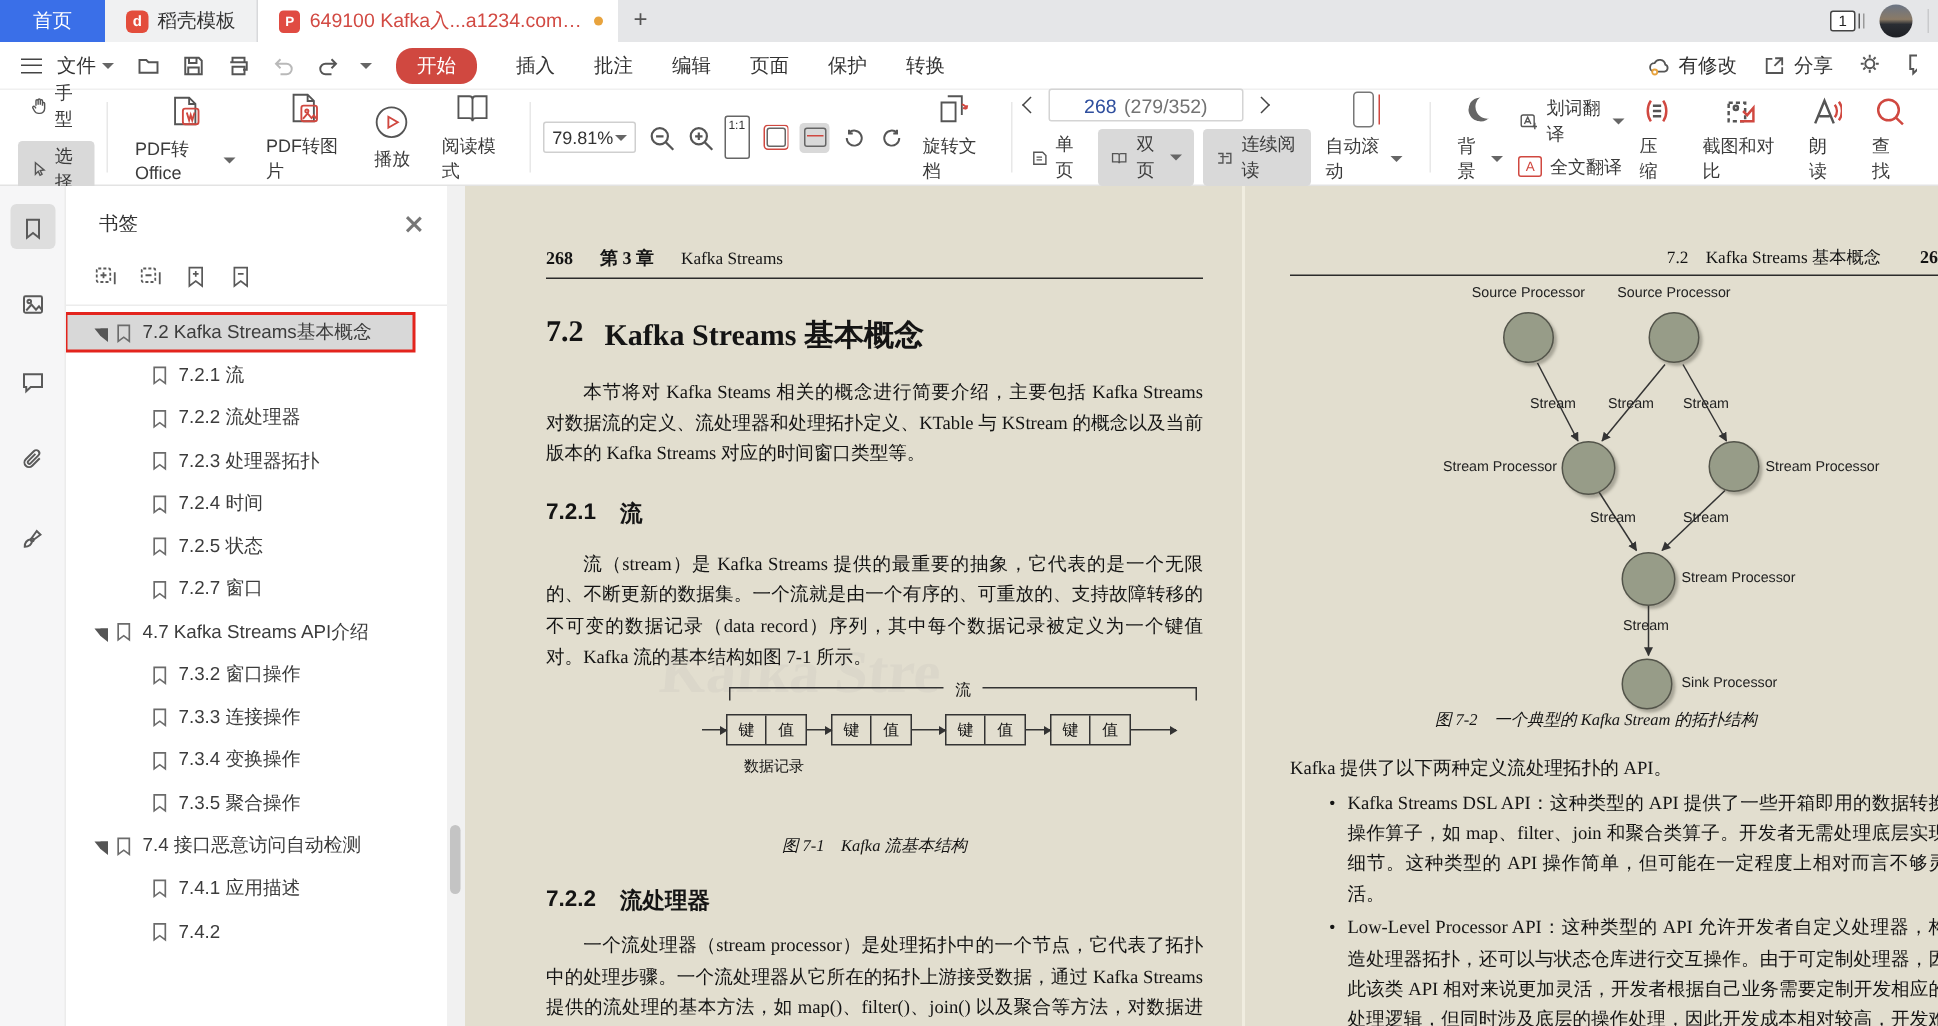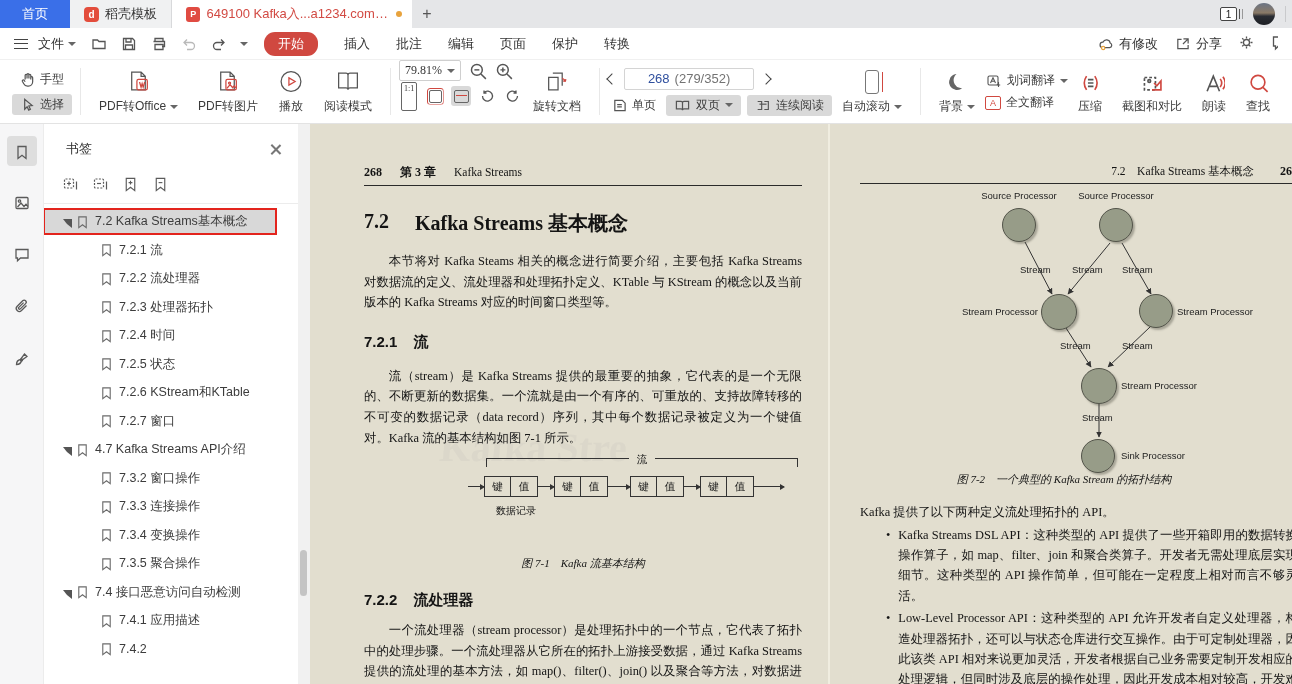--- a/index.html
+++ b/index.html
@@ -46,21 +46,21 @@
   .toolbar { height:64px; background:#fff; border-bottom:1px solid #e3e3e3; display:flex; align-items:stretch; padding:0 12px; }
   .tsep { width:1px; background:#e8e8e8; margin:8px 8px; }
   .col2 { display:flex; flex-direction:column; justify-content:center; gap:4px; }
   .hbtn { display:flex; align-items:center; gap:5px; padding:2px 8px; border-radius:3px; font-size:12px; color:#3b3b3b; }
   .hbtn.active { background:#d9d9d9; }
   .hbtn svg { width:15px; height:15px; fill:none; stroke:#555; stroke-width:1.3; }
   .vbtn { display:flex; flex-direction:column; align-items:center; justify-content:center; gap:4px; padding:0 10px; font-size:12px; color:#3b3b3b; }
   .vbtn .ic { height:26px; display:flex; align-items:flex-end; justify-content:center; }
   .vbtn svg { width:26px; height:25px; fill:none; stroke:#555; stroke-width:1.2; }
   .lblrow { display:flex; align-items:center; gap:4px; }
-  .zoomgrp { display:flex; flex-direction:column; gap:5px;font-family:Liberation Serif, serif; }
+  .zoomgrp { display:flex; flex-direction:row; justify-content:center; gap:5px; }
   .zoomrow { display:flex; align-items:center; gap:8px; }
   .zoombox { width:62px; height:21px; border:1px solid #cfcfcf; border-radius:2px; display:flex; align-items:center; justify-content:space-between; padding:0 5px; font-size:12px; color:#333; }
   .magsvg { width:18px; height:18px; fill:none; stroke:#555; stroke-width:1.3; }
   .viewrow { display:flex; align-items:center; gap:6px; }
   .vicon { width:20px; height:20px; border-radius:3px; display:flex; align-items:center; justify-content:center; font-size:9px; color:#333; }
   .vicon.active { background:#d9d9d9; }
   .box11 { border:1px solid #666; border-radius:2px; padding:0 2px; font-size:8px; line-height:11px; height:29px; }
   .fitpage { width:13px; height:13px; border:1px solid #666; border-radius:2px; position:relative; }
   .fitpage::before { content:""; position:absolute; inset:-3px; border:1.5px solid #d04840; border-radius:3px; clip-path:polygon(0 0,30% 0,30% 30%,0 30%, 0 0, 100% 0,100% 30%,70% 30%,70% 0, 100% 0,100% 100%,70% 100%,70% 70%,100% 70%,100% 100%,0 100%,0 70%,30% 70%,30% 100%,0 100%); }
   .fitw { width:15px; height:13px; border:1px solid #666; border-radius:2px; position:relative; }
@@ -114,21 +114,21 @@
   .page { position:absolute; top:0; height:820px; width:518px; background:#e2decf; color:#141414;
           font-family:"Liberation Serif","DejaVu Serif",serif; }
   .page-left { left:0; }
   .page-right { left:520px; }
   .page-inner { padding:40px 26px 0 54px; }
   .page-inner-r { padding:40px 50px 0 30px; }
   .ph { display:flex; align-items:baseline; gap:18px; font-size:11.5px; }
   .ph b { font-size:12px; }
   .ph-rule { border-top:1.6px solid #2b2b2b; margin-top:4px; }
   .ph.right { justify-content:flex-end; gap:26px; }
-  .doctitle { margin-top:24px; font-size:20px; font-weight:bold; display:flex; gap:26px; }
+  .doctitle { margin-top:24px; font-size:20px; font-weight:bold; display:flex; gap:14px; }
   .dpara { margin-top:14px; font-size:12.4px; line-height:20.6px; text-align:justify; text-indent:2em; }
   .dh2 { margin-top:20px; font-family:"Liberation Sans","DejaVu Sans",sans-serif; font-size:15px; font-weight:bold; display:flex; gap:16px; }
   .dbullets { margin-top:2px; font-size:12.4px; line-height:20.4px; }
   .dbullet { display:flex; gap:8px; margin-top:2px; padding-left:26px; }
   .dbullet .bm { flex:none; }
   .dbullet .bt { text-align:justify; }
   .watermark { position:absolute; top:300px; left:130px; font-size:40px; color:rgba(90,90,120,.05); font-weight:bold; transform:skewX(-5deg); pointer-events:none; }
 
   
   .fig1 { position:relative; height:96px; margin-top:8px; }
@@ -670,26 +670,20 @@
           <svg class="flag" viewBox="0 0 14 14">
             <use href="#d-flag"></use>
           </svg>
           <span>7.2.4 时间</span>
         </li>
       <li class="lv2">
           <svg class="flag" viewBox="0 0 14 14">
             <use href="#d-flag"></use>
           </svg>
           <span>7.2.5 状态</span>
-        </li>
-      <li class="lv2">
-          <svg class="flag" viewBox="0 0 14 14">
-            <use href="#d-flag"></use>
-          </svg>
-          <span>7.2.6 KStream和KTable</span>
         </li>
       <li class="lv2">
           <svg class="flag" viewBox="0 0 14 14">
             <use href="#d-flag"></use>
           </svg>
           <span>7.2.7 窗口</span>
         </li>
       <li class="lv1">
           <span class="tcaret"></span>
           <svg class="flag" viewBox="0 0 14 14">

